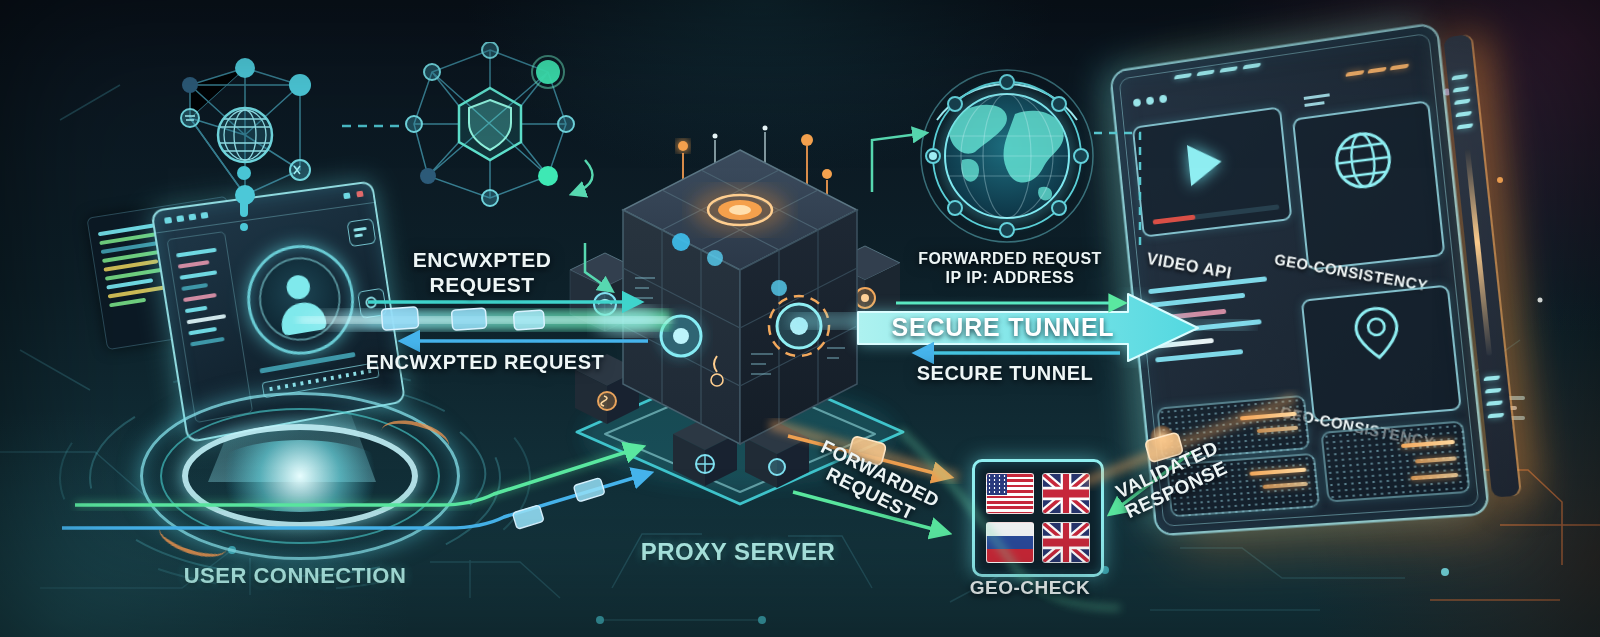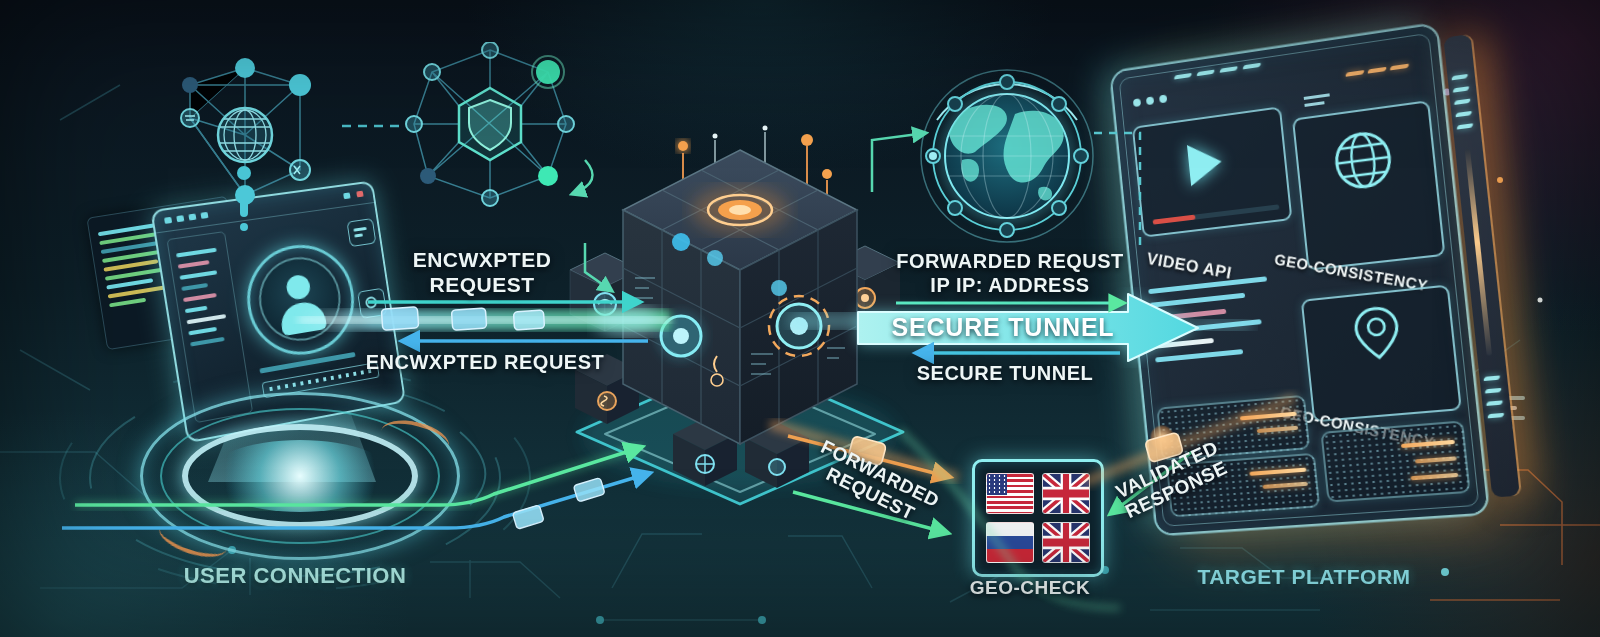--- a/index.html
+++ b/index.html
@@ -594,28 +594,28 @@
 
     <path d="M900,430 Q960,488 1010,560 Q1040,608 1120,608" stroke="rgba(110,230,180,.5)" stroke-width="5" fill="none" filter="url(#ab4)"></path>
     <path d="M460,432 Q505,470 470,505" stroke="rgba(90,200,212,.35)" stroke-width="2" fill="none"></path>
   </svg>
 
 
   <div class="lbl white" style="left:352px;top:248px;width:260px;font-size:21px">ENCWXPTED
 REQUEST</div>
   <div class="lbl white" style="left:340px;top:351px;width:290px;font-size:20px">ENCWXPTED REQUEST</div>
 
-  <div class="lbl white" style="left:878px;top:250px;width:264px;font-size:20px">FORWARDED REQUST
+  <div class="lbl white" style="left:878px;top:250px;width:264px;font-size:16px">FORWARDED REQUST
 IP IP: ADDRESS</div>
   <div class="lbl white" style="left:880px;top:313px;width:246px;font-size:25px;letter-spacing:.8px;color:#ffffff;text-shadow:0 2px 5px rgba(8,40,48,.85)">SECURE TUNNEL</div>
   <div class="lbl white" style="left:888px;top:362px;width:234px;font-size:20px">SECURE TUNNEL</div>
 
   <div class="lbl white" style="left:800px;top:462px;width:150px;font-size:19px;transform:rotate(26deg)">FORWARDED
 REQUEST</div>
   <div class="lbl white" style="left:1092px;top:458px;width:160px;font-size:19px;transform:rotate(-25deg)">VALIDATED
 RESPONSE</div>
 
   <div class="lbl cyan" style="left:150px;top:563px;width:290px;font-size:22px">USER CONNECTION</div>
+  <div class="lbl cyan" style="left:618px;top:538px;width:240px;font-size:24px">PROXY SERVER</div>
   <div class="lbl white" style="left:940px;top:577px;width:180px;font-size:19px">GEO-CHECK</div>
-  <div class="lbl cyan" style="left:1182px;top:565px;width:244px;font-size:21px;color:#8ee4ec">TARGET PLATFORM</div>
 
   <div class="abs" id="vignette"></div>
 </div>
 
 </body></html>

